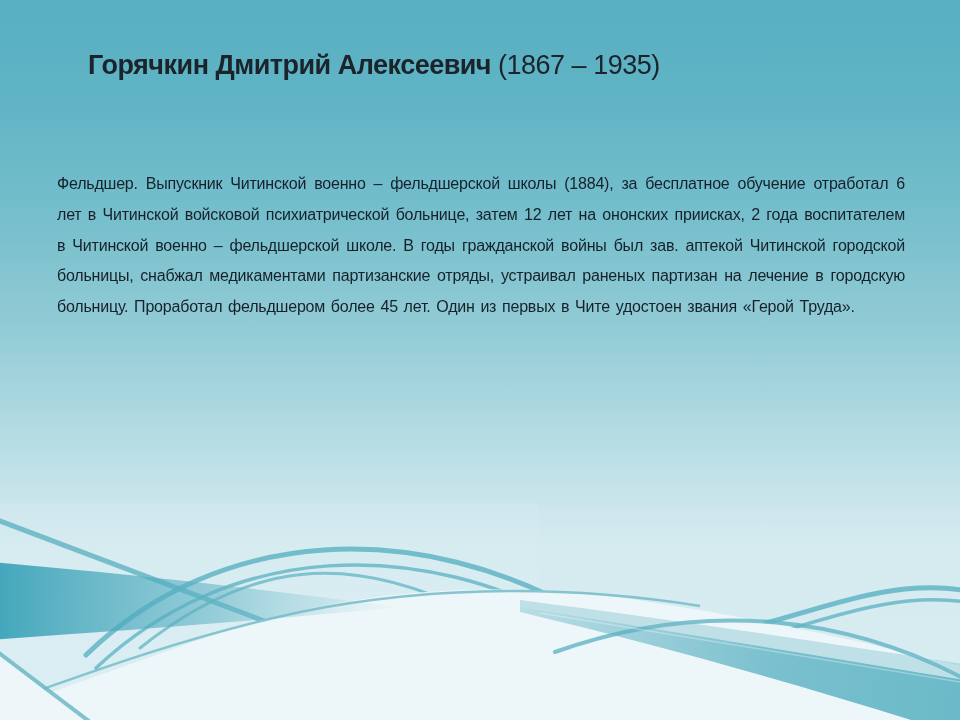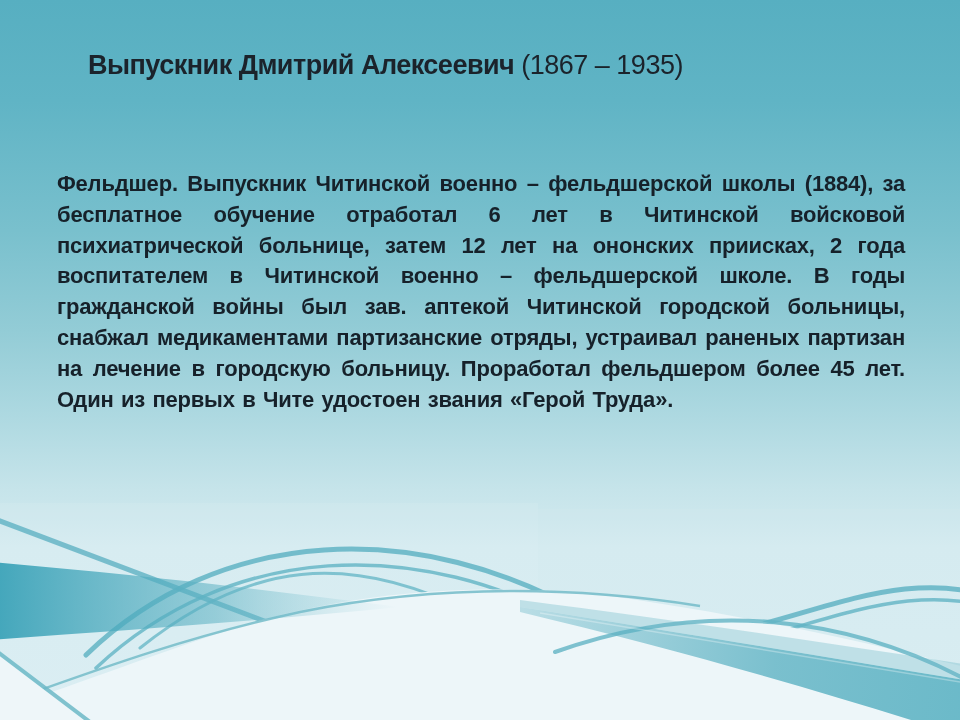--- a/index.html
+++ b/index.html
@@ -28,41 +28,41 @@
     letter-spacing:-0.5px;
     white-space:nowrap;
   }
   .title .name{font-weight:700;}
   .title .dates{font-weight:400;}
   .body-text{
     position:absolute;
     left:57px;top:169px;
     width:848px;
     color:#16212a;
-    font-size:22px;
+    font-size:16px;
     line-height:30.8px;
     letter-spacing:-0.2px;
     word-spacing:1.5px;
     text-align:justify;
-    font-weight:700;
+    font-weight:400;
   }
   .waves{
     position:absolute;
     left:0;top:440px;
     width:960px;height:280px;
     display:block;
   }
 </style>
 </head>
 <body>
 
 <div class="slide">
 
   <div class="title">
-    <span class="name">Выпускник Дмитрий Алексеевич</span><span class="dates"> (1867 – 1935)</span>
+    <span class="name">Горячкин Дмитрий Алексеевич</span><span class="dates"> (1867 – 1935)</span>
   </div>
 
   <div class="body-text">Фельдшер. Выпускник Читинской военно – фельдшерской школы (1884), за бесплатное обучение отработал 6 лет в Читинской войсковой психиатрической больнице, затем 12 лет на ононских приисках, 2 года воспитателем в Читинской военно – фельдшерской школе. В годы гражданской войны был зав. аптекой Читинской городской больницы, снабжал медикаментами партизанские отряды, устраивал раненых партизан на лечение в городскую больницу. Проработал фельдшером более 45 лет. Один из первых в Чите удостоен звания «Герой Труда».</div>
 
   <svg class="waves" viewBox="0 440 960 280" preserveAspectRatio="none" aria-hidden="true">
     <defs>
       <linearGradient id="ribbonL" gradientUnits="userSpaceOnUse" x1="-10" y1="600" x2="400" y2="600">
         <stop offset="0" stop-color="#2f9db4" stop-opacity="0.9"></stop>
         <stop offset="0.55" stop-color="#5eb2c3" stop-opacity="0.55"></stop>
         <stop offset="1" stop-color="#8fcbd6" stop-opacity="0"></stop>

